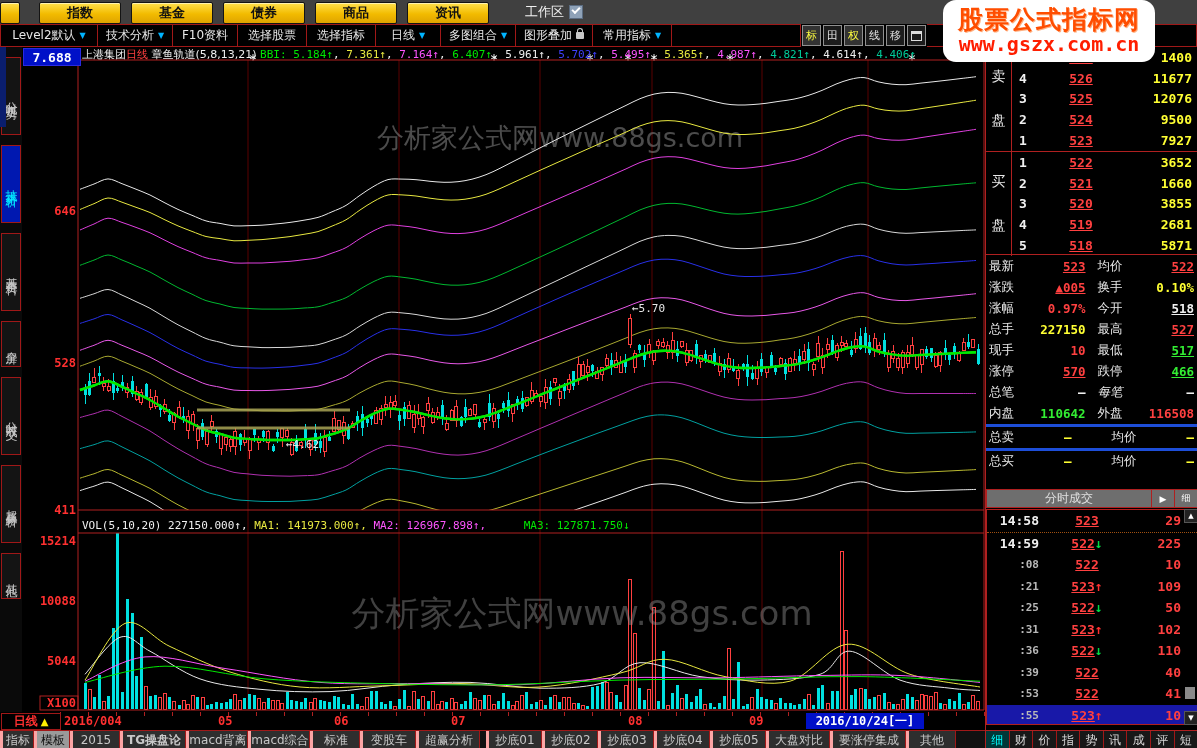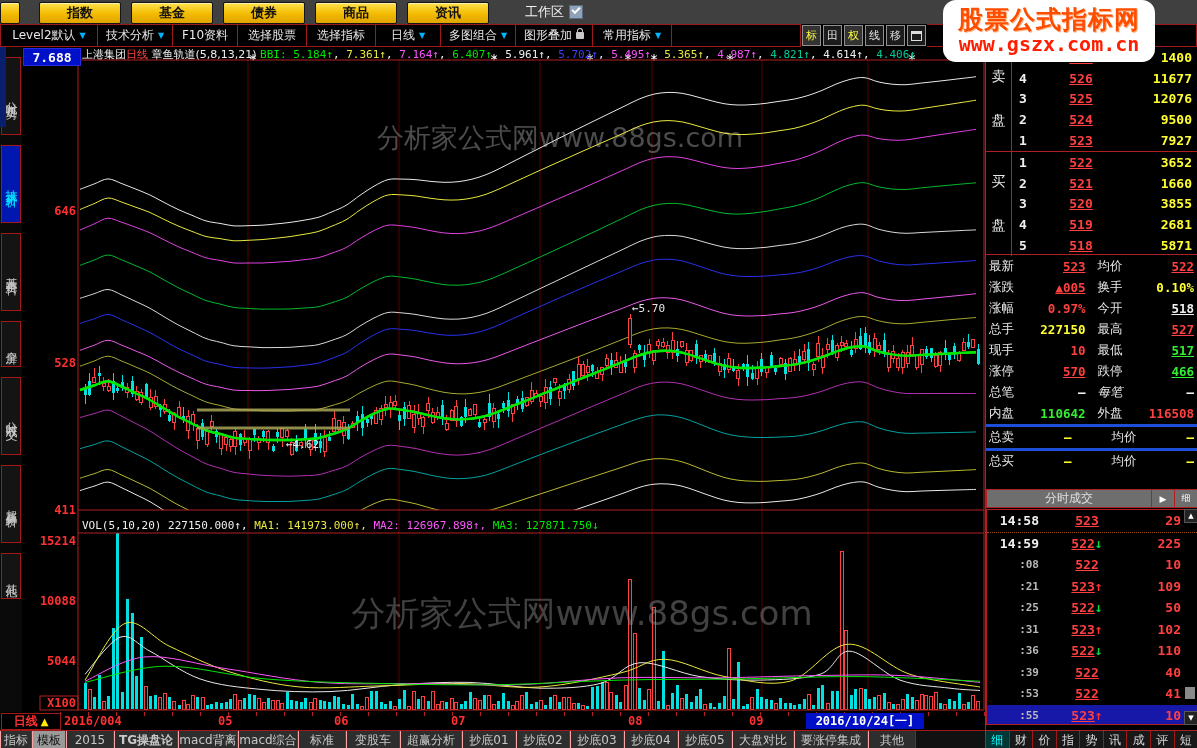--- a/index.html
+++ b/index.html
@@ -57,21 +57,21 @@
       color:#ff3030;font-weight:bold;font-size:12px;display:flex;align-items:center;justify-content:center;gap:3px;}
   #period-box .tri{color:#ffee00;font-size:10px;}
   .xdate{position:absolute;top:2px;color:#ff3030;font-weight:bold;font-size:12px;
       font-family:"DejaVu Sans Mono",monospace;}
   #curdate{position:absolute;left:806px;top:1px;width:118px;height:16px;background:#0010c8;color:#fff;
       font-weight:bold;font-size:12px;display:flex;align-items:center;justify-content:center;
       font-family:"DejaVu Sans Mono",monospace;}
   
   #statusbar{position:absolute;left:0;top:730px;width:985px;height:18px;background:#111;
       display:flex;align-items:stretch;border-top:1px solid #a01818;}
-  .sbtn{border-right:1px solid #a01818;border-left:1px solid #fca5a5;background:#2e2e2e;color:#c8c8c8;
+  .sbtn{border-right:1px solid #a01818;border-left:3px solid #fca5a5;background:#2e2e2e;color:#c8c8c8;
       font-size:12px;display:flex;align-items:center;justify-content:center;white-space:nowrap;overflow:hidden;}
   .sbtn.sel{background:#9a9a9a;color:#111;}
   
   #logo{position:absolute;left:943px;top:0;width:212px;height:62px;background:#fff;z-index:30;
         display:flex;flex-direction:column;align-items:center;justify-content:center;line-height:1.05;border-radius:13px;}
   #logo .l1{color:#ff4d00;font-weight:bold;font-size:25px;letter-spacing:1px;text-shadow:1px 1px 0 #ffb080;}
   #logo .l2{color:#ff1e00;font-weight:bold;font-size:20px;font-family:"DejaVu Sans Mono",monospace;}
   
   #rightpanel{position:absolute;left:985px;top:47px;width:212px;height:701px;background:#000;
       border-left:1px solid #b02020;box-sizing:border-box;font-size:13px;}
@@ -827,21 +827,21 @@
       <text x="54" y="467" fill="#ff3030" font-size="12" font-weight="bold" text-anchor="end" font-family="&quot;DejaVu Sans Mono&quot;,monospace">411</text>
       <text x="54" y="498" fill="#ff3030" font-size="12" font-weight="bold" text-anchor="end" font-family="&quot;DejaVu Sans Mono&quot;,monospace">15214</text>
       <text x="54" y="558" fill="#ff3030" font-size="12" font-weight="bold" text-anchor="end" font-family="&quot;DejaVu Sans Mono&quot;,monospace">10088</text>
       <text x="54" y="618" fill="#ff3030" font-size="12" font-weight="bold" text-anchor="end" font-family="&quot;DejaVu Sans Mono&quot;,monospace">5044</text>
       <rect x="18" y="649" width="38" height="14" fill="none" stroke="#b02020"></rect>
       <text x="54" y="660" fill="#ff3030" font-size="12" font-weight="bold" text-anchor="end" font-family="&quot;DejaVu Sans Mono&quot;,monospace">X100</text>
     </svg>
 
   <div id="pricebox">7.688</div>
   <div id="chart-header"><span class="hname" style="color: rgb(240, 240, 240);">上港集团</span><span class="hname" style="color: rgb(255, 64, 64);">日线</span><span class="hname" style="color: rgb(240, 240, 240);"> 章鱼轨道(5,8,13,21) </span><span style="color: rgb(0, 232, 0);">BBI: </span><span style="color: rgb(0, 232, 0);">5.184↑</span><span style="color: rgb(240, 240, 240);">, </span><span style="color: rgb(232, 232, 64);">7.361↑</span><span style="color: rgb(240, 240, 240);">, </span><span style="color: rgb(255, 85, 255);">7.164↑</span><span style="color: rgb(240, 240, 240);">, </span><span style="color: rgb(0, 232, 0);">6.407↑</span><span style="color: rgb(240, 240, 240);">, </span><span style="color: rgb(240, 240, 240);">5.961↑</span><span style="color: rgb(240, 240, 240);">, </span><span style="color: rgb(64, 64, 255);">5.702↑</span><span style="color: rgb(240, 240, 240);">, </span><span style="color: rgb(255, 85, 255);">5.495↑</span><span style="color: rgb(240, 240, 240);">, </span><span style="color: rgb(232, 232, 64);">5.365↑</span><span style="color: rgb(240, 240, 240);">, </span><span style="color: rgb(255, 85, 255);">4.987↑</span><span style="color: rgb(240, 240, 240);">, </span><span style="color: rgb(0, 204, 153);">4.821↑</span><span style="color: rgb(240, 240, 240);">, </span><span style="color: rgb(240, 240, 240);">4.614↑</span><span style="color: rgb(240, 240, 240);">, </span><span style="color: rgb(0, 204, 153);">4.406↑</span></div>
-  <div id="vol-header"><span style="color: rgb(240, 240, 240);">VOL(5,10,20) 227150.000↑,</span><span style="color: rgb(232, 232, 64);"> MA1: 141973.000↑,</span><span style="color: rgb(255, 85, 255);"> MA2: 126967.898↑,</span><span style="color: rgb(0, 232, 0);"> MA3: 127871.750↓</span></div>
+  <div id="vol-header"><span style="color: rgb(240, 240, 240);">VOL(5,10,20) 227150.000↑,</span><span style="color: rgb(232, 232, 64);"> MA1: 141973.000↑,</span><span style="color: rgb(255, 85, 255);"> MA2: 126967.898↑,</span><span style="color: rgb(0, 232, 0); margin-left: 31px;"> MA3: 127871.750↓</span></div>
 
   <div id="axisrow">
     <div id="period-box">
       <span>日线</span>
       <span class="tri">▲</span>
     </div>
     <div id="dates"></div>
     <div id="curdate">2016/10/24[一]</div>
   <div class="xdate" style="left: 64px;">2016/004</div>
       <div class="xdate" style="left: 218px;">05</div>
@@ -854,21 +854,21 @@
   <div id="statusbar">
       <div class="sbtn" style="width: 30px;">指标</div>
       <div class="sbtn sel" style="width: 32px;">模板</div>
       <div class="sbtn" style="width: 46px;">2015</div>
       <div class="sbtn" style="width: 62px; font-weight: bold;">TG操盘论</div>
       <div class="sbtn" style="width: 58px;">macd背离</div>
       <div class="sbtn" style="width: 58px;">macd综合</div>
       <div class="sbtn" style="width: 46px;">标准</div>
       <div class="sbtn" style="width: 52px;">变股车</div>
       <div class="sbtn" style="width: 60px;">超赢分析</div>
-      <div class="sbtn" style="width: 52px;">抄底01</div>
+      <div class="sbtn" style="width: 52px; margin-left: 6px;">抄底01</div>
       <div class="sbtn" style="width: 52px;">抄底02</div>
       <div class="sbtn" style="width: 52px;">抄底03</div>
       <div class="sbtn" style="width: 52px;">抄底04</div>
       <div class="sbtn" style="width: 52px;">抄底05</div>
       <div class="sbtn" style="width: 60px;">大盘对比</div>
       <div class="sbtn" style="width: 72px;">要涨停集成</div>
       <div class="sbtn" style="width: 46px;">其他</div>
     </div>
 
   <div id="rightpanel">

